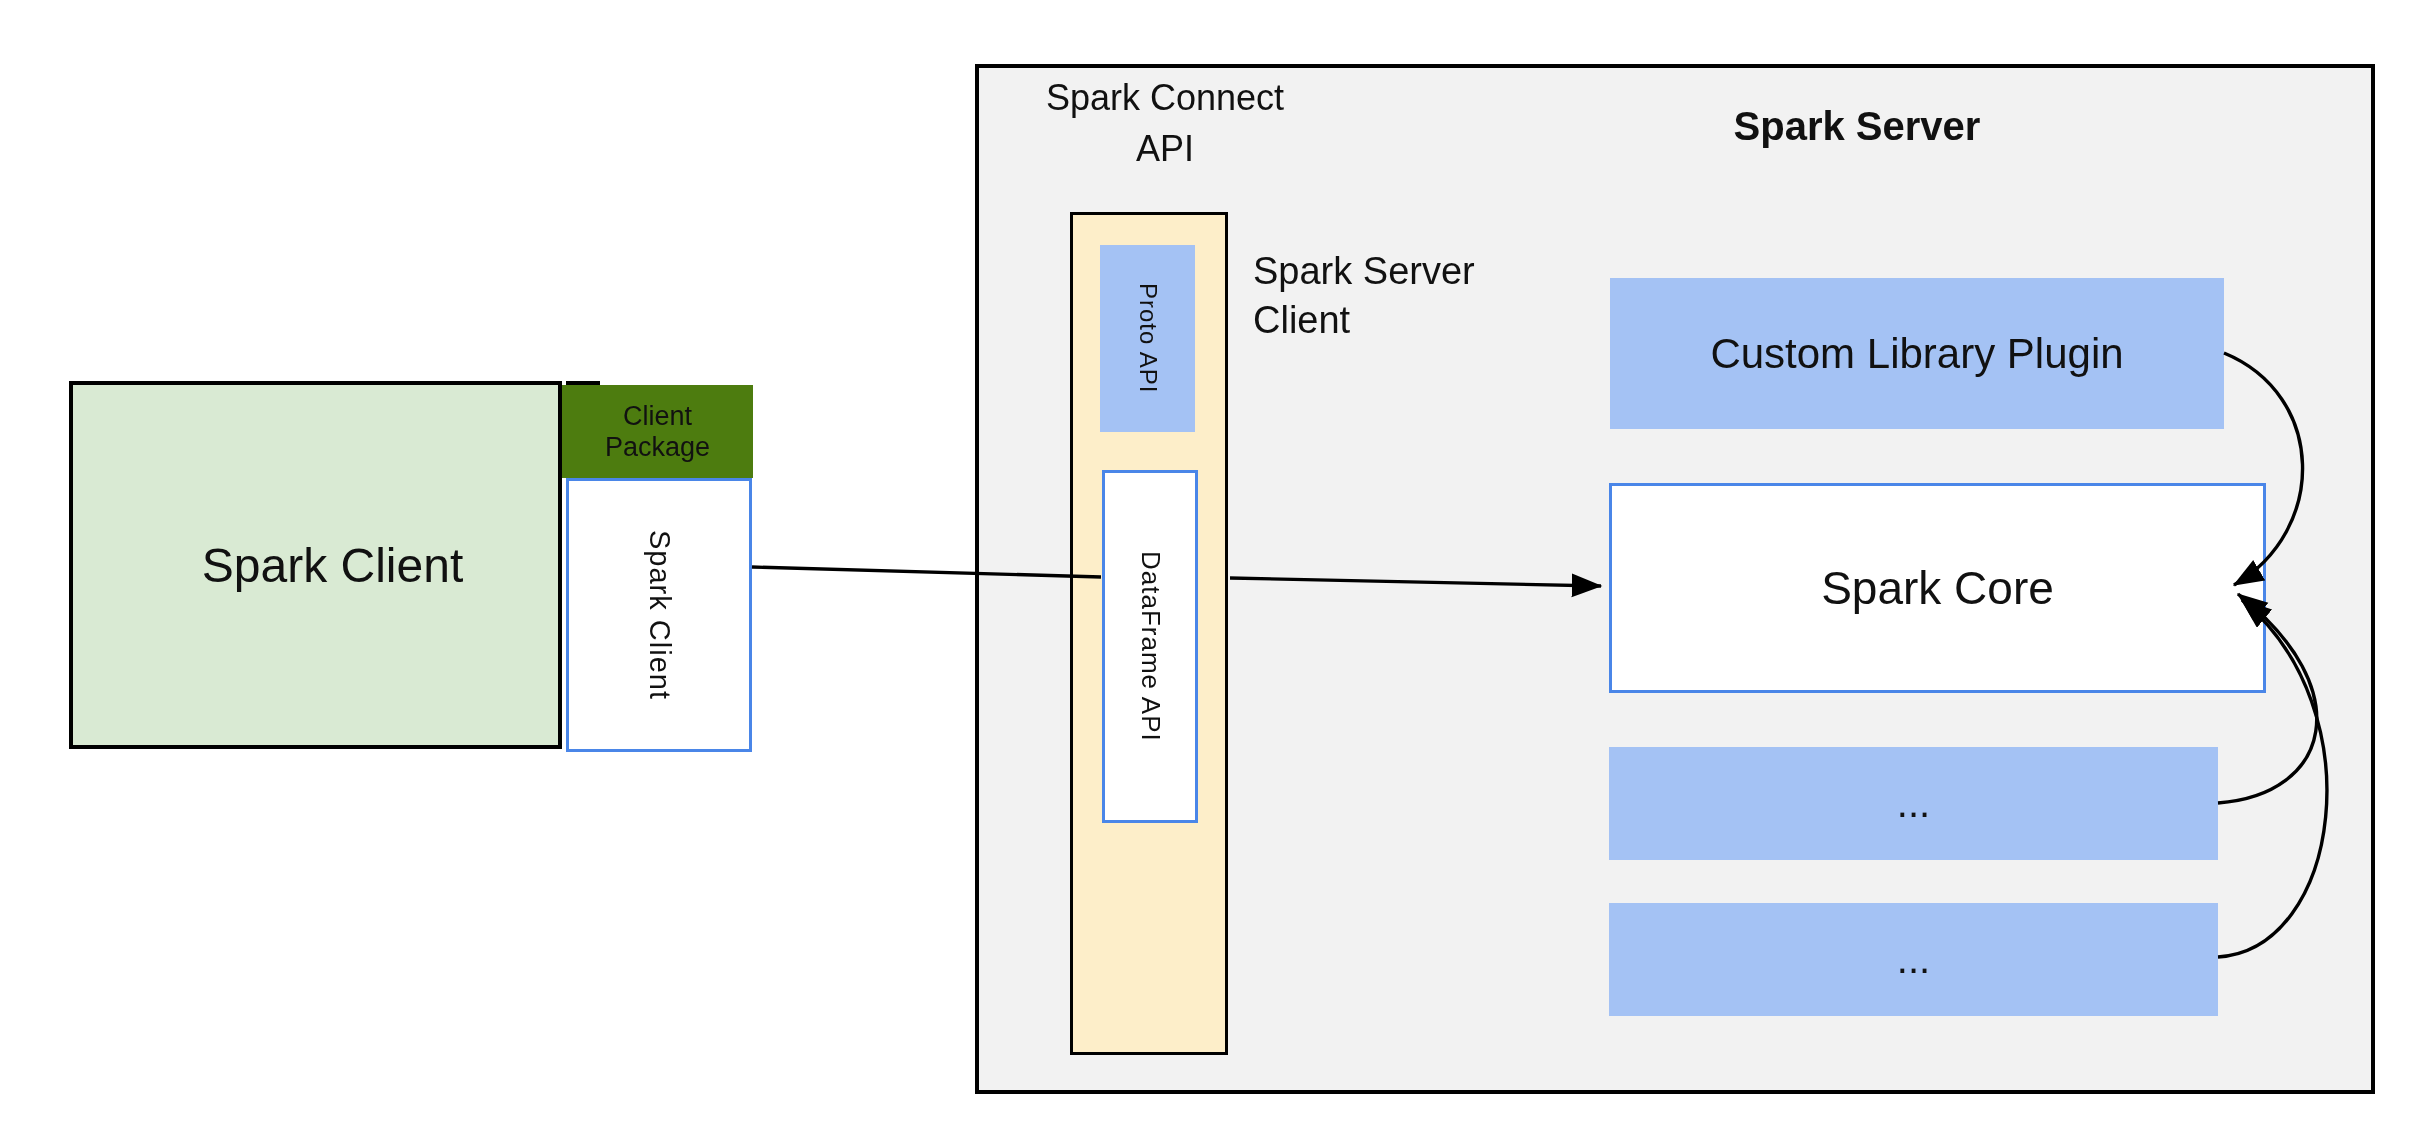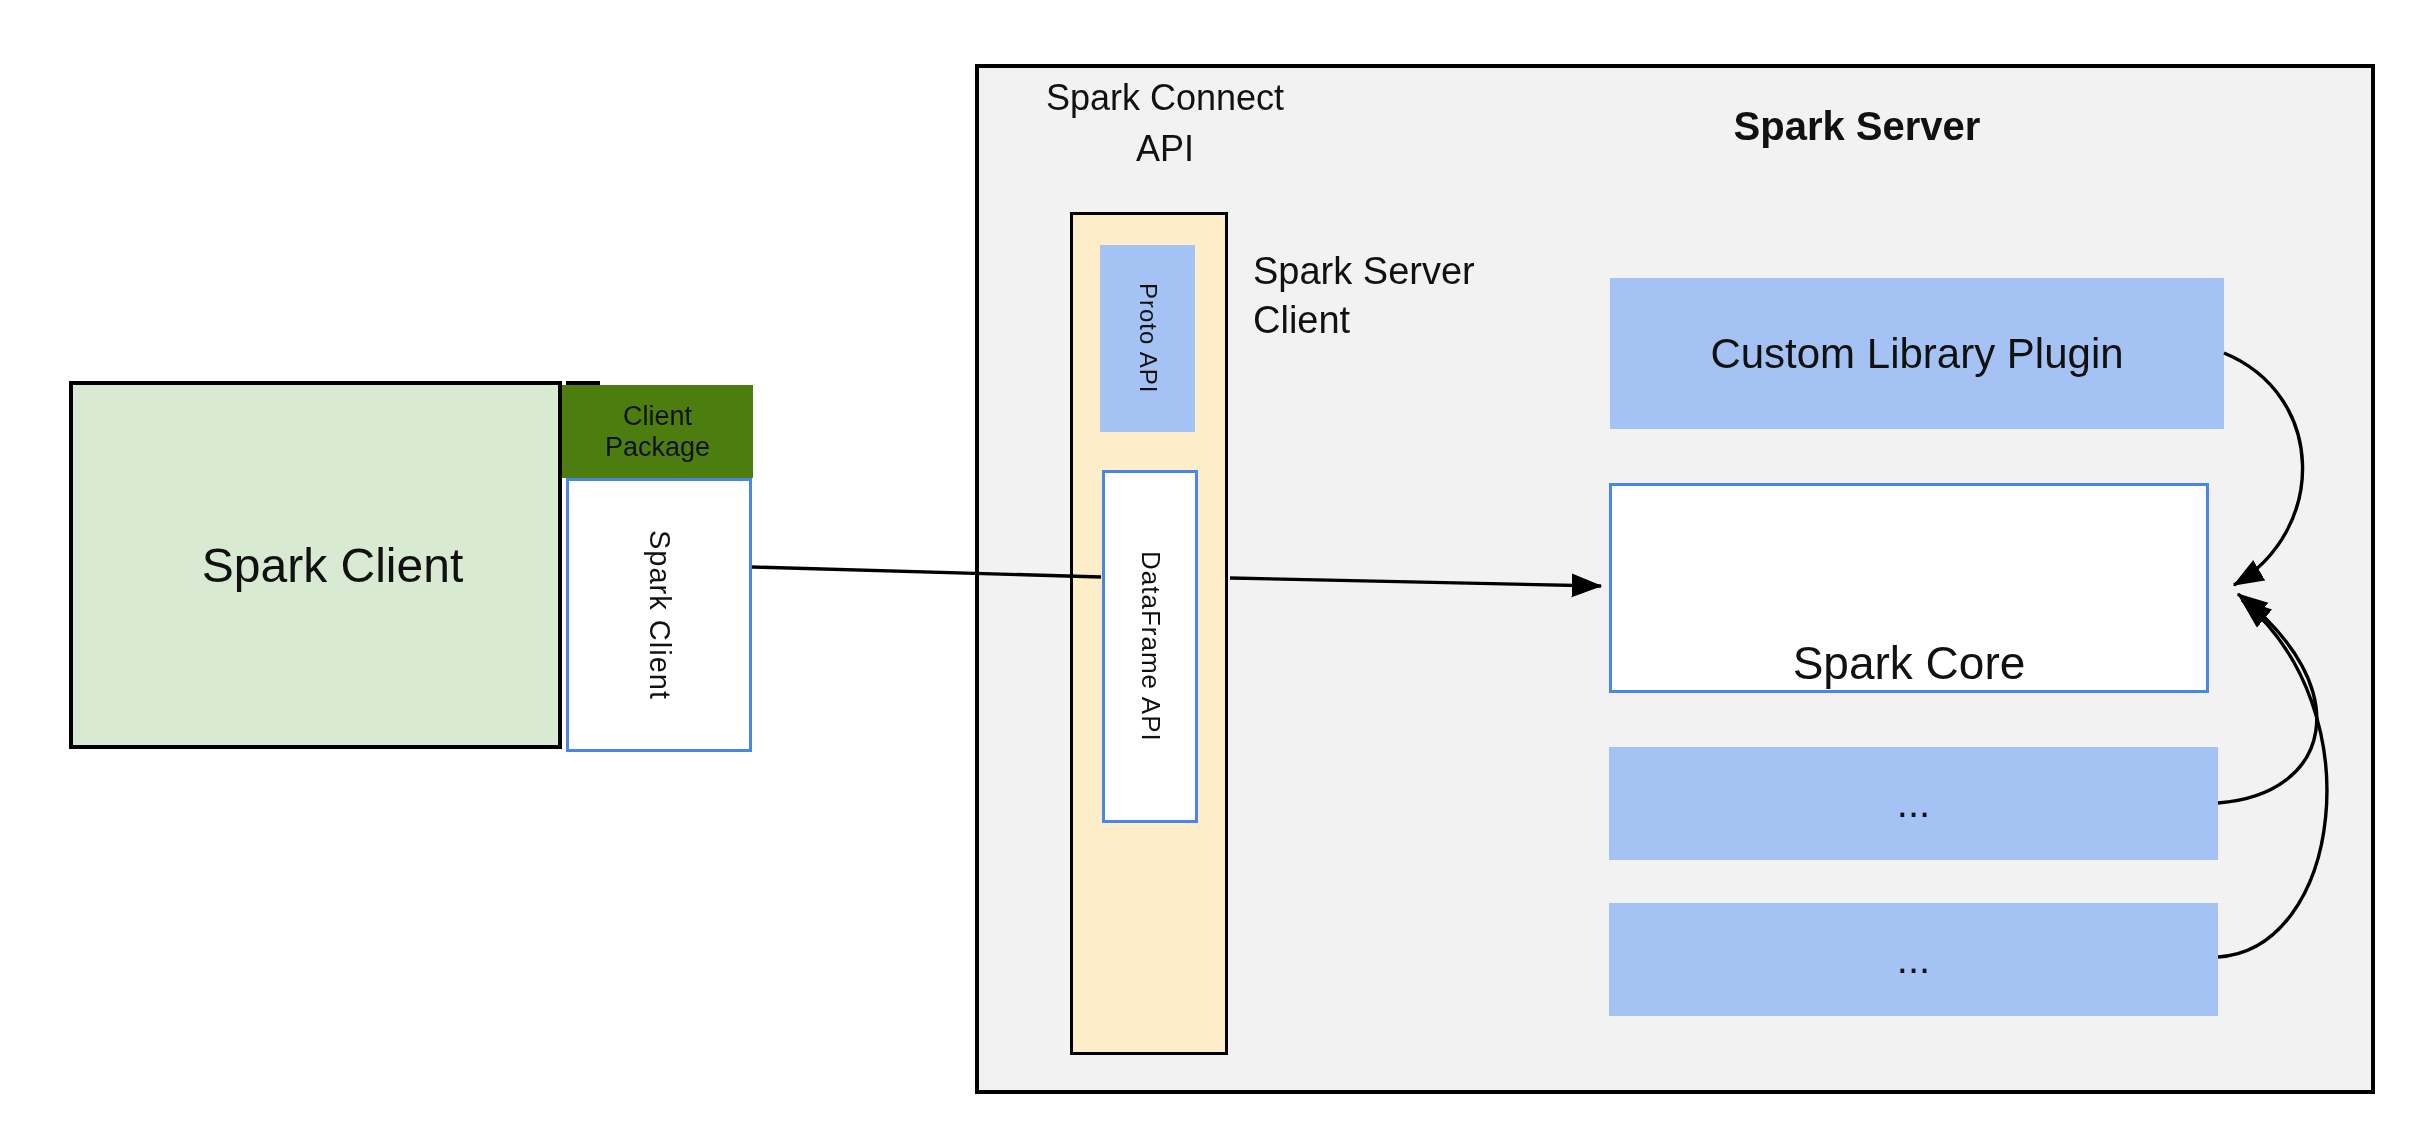--- a/index.html
+++ b/index.html
@@ -23,21 +23,21 @@
   .client-pkg{left:562px;top:385px;width:191px;height:93px;font-size:27px;line-height:31px;}
   .spark-client{left:566px;top:478px;width:186px;height:274px;border:3px solid;background:#fff;font-size:29px;letter-spacing:1px;}
   .server-container{left:975px;top:64px;width:1400px;height:1030px;border:4px solid #000;}
   .connect-label{left:1000px;top:72px;width:330px;font-size:36px;line-height:51px;}
   .connect-box{left:1070px;top:212px;width:158px;height:843px;border:3px solid #000;}
   .proto-api{left:1100px;top:245px;width:95px;height:187px;font-size:24px;letter-spacing:1px;}
   .dataframe-api{left:1102px;top:470px;width:96px;height:353px;border:3px solid;background:#fff;font-size:26px;letter-spacing:1px;}
   .server-lib-label{left:1253px;top:247px;font-size:38px;line-height:49px;}
   .server-title{left:1657px;top:104px;width:400px;font-size:40px;font-weight:bold;text-align:center;}
   .clp{left:1610px;top:278px;width:614px;height:151px;font-size:42px;}
-  .spark-core{left:1609px;top:483px;width:600px;height:210px;border:3px solid;background:#fff;font-size:46px;align-items:flex-end;}
+  .spark-core{left:1609px;top:483px;width:657px;height:210px;border:3px solid;background:#fff;font-size:46px;}
   .slot1{left:1609px;top:747px;width:609px;height:113px;font-size:40px;}
   .slot2{left:1609px;top:903px;width:609px;height:113px;font-size:40px;}
 
   svg.overlay{position:absolute;left:0;top:0;pointer-events:none;}
   .conn{stroke:#000;fill:none;}
 </style>
 </head>
 <body>
 
 <div id="canvas">

